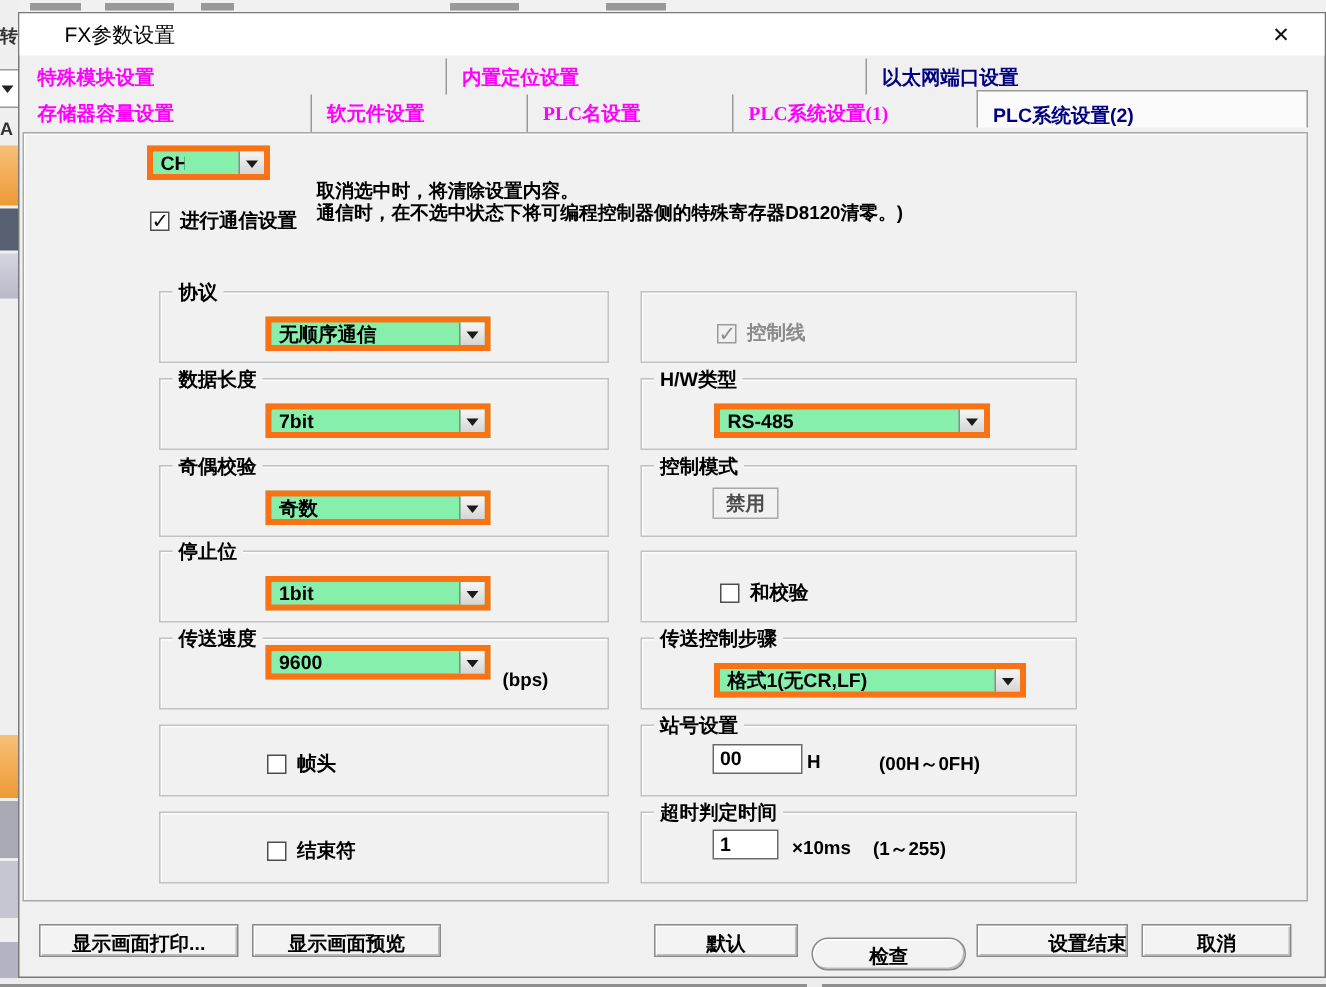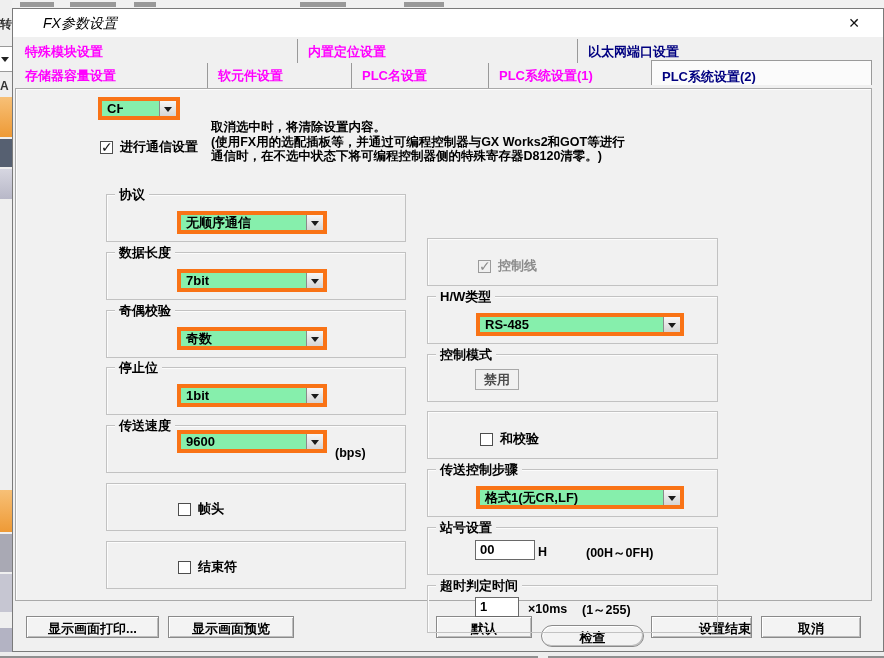--- a/index.html
+++ b/index.html
@@ -12,33 +12,33 @@
   #strip-top  { left:12px; top:0; width:872px; height:8px; background:#f1f1f1; }
   .topmark { position:absolute; bottom:1px; height:5px; background:#6a6a6a; opacity:.65; }
   #strip-bottom { left:0; top:652px; width:884px; height:6px; background:#ededed;
                   border-bottom:2px solid #8f8f8f; }
   .frag { position:absolute; left:0; width:12px; overflow:hidden; }
   .frag-text { font-size:12px; font-weight:bold; color:#333; line-height:14px; }
 
   
   #dialog { left:12px; top:8px; width:872px; height:644px; background:#f0f0f0;
             border:1px solid #7a7a7a; }
-  #titlebar { left:0; top:0; width:100%; height:28px; background:#ffffff;font-style:italic; }
+  #titlebar { left:0; top:0; width:100%; height:28px; background:#ffffff; }
   #title { left:30px; top:6px; font-size:14px; color:#000; }
   #close { right:16px; top:3px; width:26px; height:22px; text-align:center;
            font-size:14px; color:#111; line-height:22px; cursor:default; }
 
   
   .tabrow { left:2px; width:857px; display:flex; position:absolute; }
   #tabrow1 { top:30px; height:24px; }
   #tabrow2 { top:54px; height:25px; }
   .tab { height:100%; padding:4px 0 0 10px; font-size:13px; font-weight:bold;
          border-left:1px solid #999; overflow:hidden; white-space:nowrap; }
   .tab:first-child { border-left:none; }
-  .tab.magenta { color:#ff00ff; }
+  .tab.magenta { color:#ff00ff;font-family:Liberation Serif, serif; }
   .tab.navy { color:#000080; }
   .tab.active { background:#fbfbfb; border:1px solid #9a9a9a; border-bottom:none;
                 margin-top:-3px; padding-top:7px; z-index:3; }
 
   
   #tabpage { left:2px; top:79px; width:857px; height:513px; background:#f1f1f1;
              border:1px solid #a9a9a9; box-shadow:inset 1px 1px 0 #fdfdfd; z-index:1; }
 
   
   .combo { position:absolute; height:23px; background:#86efac; border:4px solid #f97316;
@@ -56,21 +56,21 @@
               position:relative; flex:0 0 auto; }
   .checkbox.checked::after { content:"✓"; position:absolute; left:0px; top:-3px;
                              font-size:14px; font-weight:bold; color:#111; }
   .checkbox.disabled { background:#f0f0f0; border-color:#9a9a9a; }
   .checkbox.disabled.checked::after { color:#8b8b8b; }
   .cblabel { font-size:13px; font-weight:bold; color:#000; }
   .cblabel.dim { color:#8b8b8b; }
 
   .groupbox { position:absolute; width:300px; height:48px; border:1px solid #c2c2c2;
               box-shadow:1px 1px 0 #fcfcfc inset; }
-  .groupbox.right { width:291px;margin-top:44px; }
+  .groupbox.right { width:291px; }
   .legend { position:absolute; top:-9px; left:8px; background:#f1f1f1; padding:0 4px;
             font-size:13px; font-weight:bold; color:#000; white-space:nowrap; }
 
   .textinput { position:absolute; background:#fff; border:1px solid #696969;
                font-size:13px; font-weight:bold; padding:1px 4px; height:20px; }
   .unit { position:absolute; font-size:12.5px; font-weight:bold; color:#000;
           white-space:nowrap; }
   .disabled-box { position:absolute; border:1px solid #a8a8a8; background:#f1f1f1;
                   font-size:13px; font-weight:bold; color:#4d4d4d; text-align:center;
                   line-height:19px; }
@@ -138,21 +138,20 @@
       <span class="combo-btn"></span>
     </div>
 
     <div class="cbrow" style="left:84px;top:49px;">
       <span class="checkbox checked"></span>
       <span class="cblabel">进行通信设置</span>
     </div>
 
     <div id="desc">
       <div>取消选中时，将清除设置内容。</div>
-      <div>(使用FX用的选配插板等，并通过可编程控制器与GX Works2和GOT等进行</div>
       <div>通信时，在不选中状态下将可编程控制器侧的特殊寄存器D8120清零。)</div>
     </div>
 
     <div class="groupbox" style="left:90px;top:105px;">
       <span class="legend">协议</span>
       <div class="combo" style="left:70px;top:16px;width:150px;">
         <span class="combo-text">无顺序通信</span>
         <span class="combo-btn"></span>
       </div>
     </div>
@@ -165,21 +164,21 @@
 
     <div class="groupbox" style="left:90px;top:163px;">
       <span class="legend">数据长度</span>
       <div class="combo" style="left:70px;top:16px;width:150px;">
         <span class="combo-text">7bit</span>
         <span class="combo-btn"></span>
       </div>
     </div>
     <div class="groupbox right" style="left:411px;top:163px;">
       <span class="legend">H/W类型</span>
-      <div class="combo" style="left:48px;top:16px;width:208px;">
+      <div class="combo" style="left:48px;top:16px;width:184px;">
         <span class="combo-text">RS-485</span>
         <span class="combo-btn"></span>
       </div>
     </div>
 
     <div class="groupbox" style="left:90px;top:221px;">
       <span class="legend">奇偶校验</span>
       <div class="combo" style="left:70px;top:16px;width:150px;">
         <span class="combo-text">奇数</span>
         <span class="combo-btn"></span>

